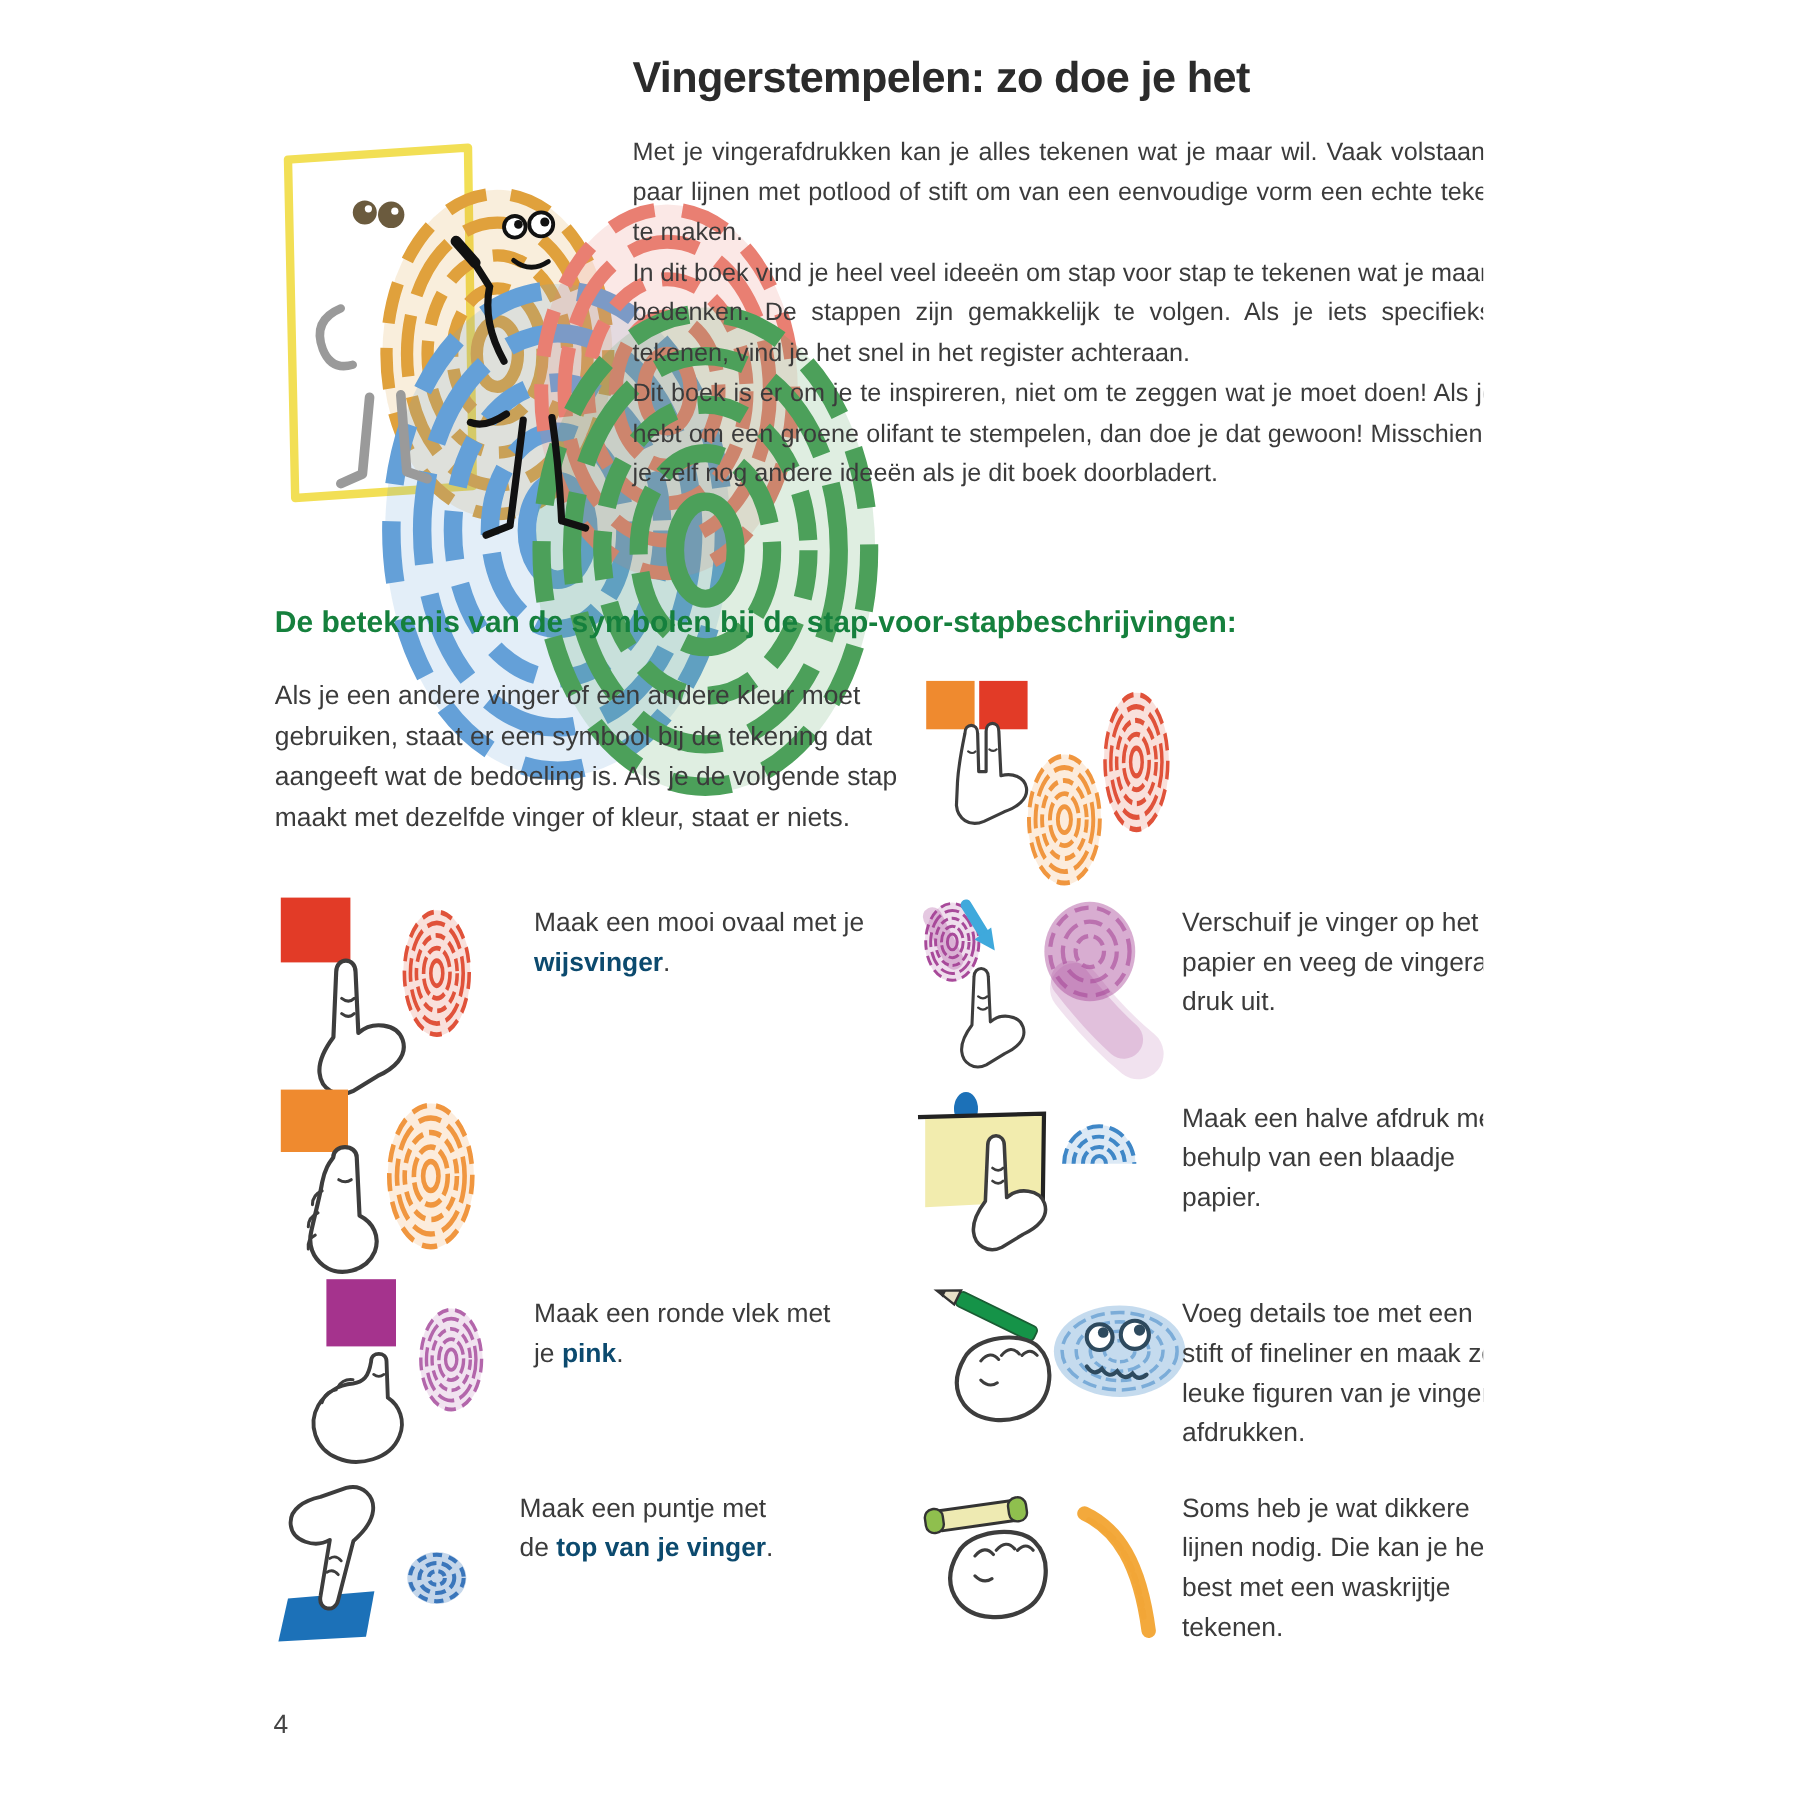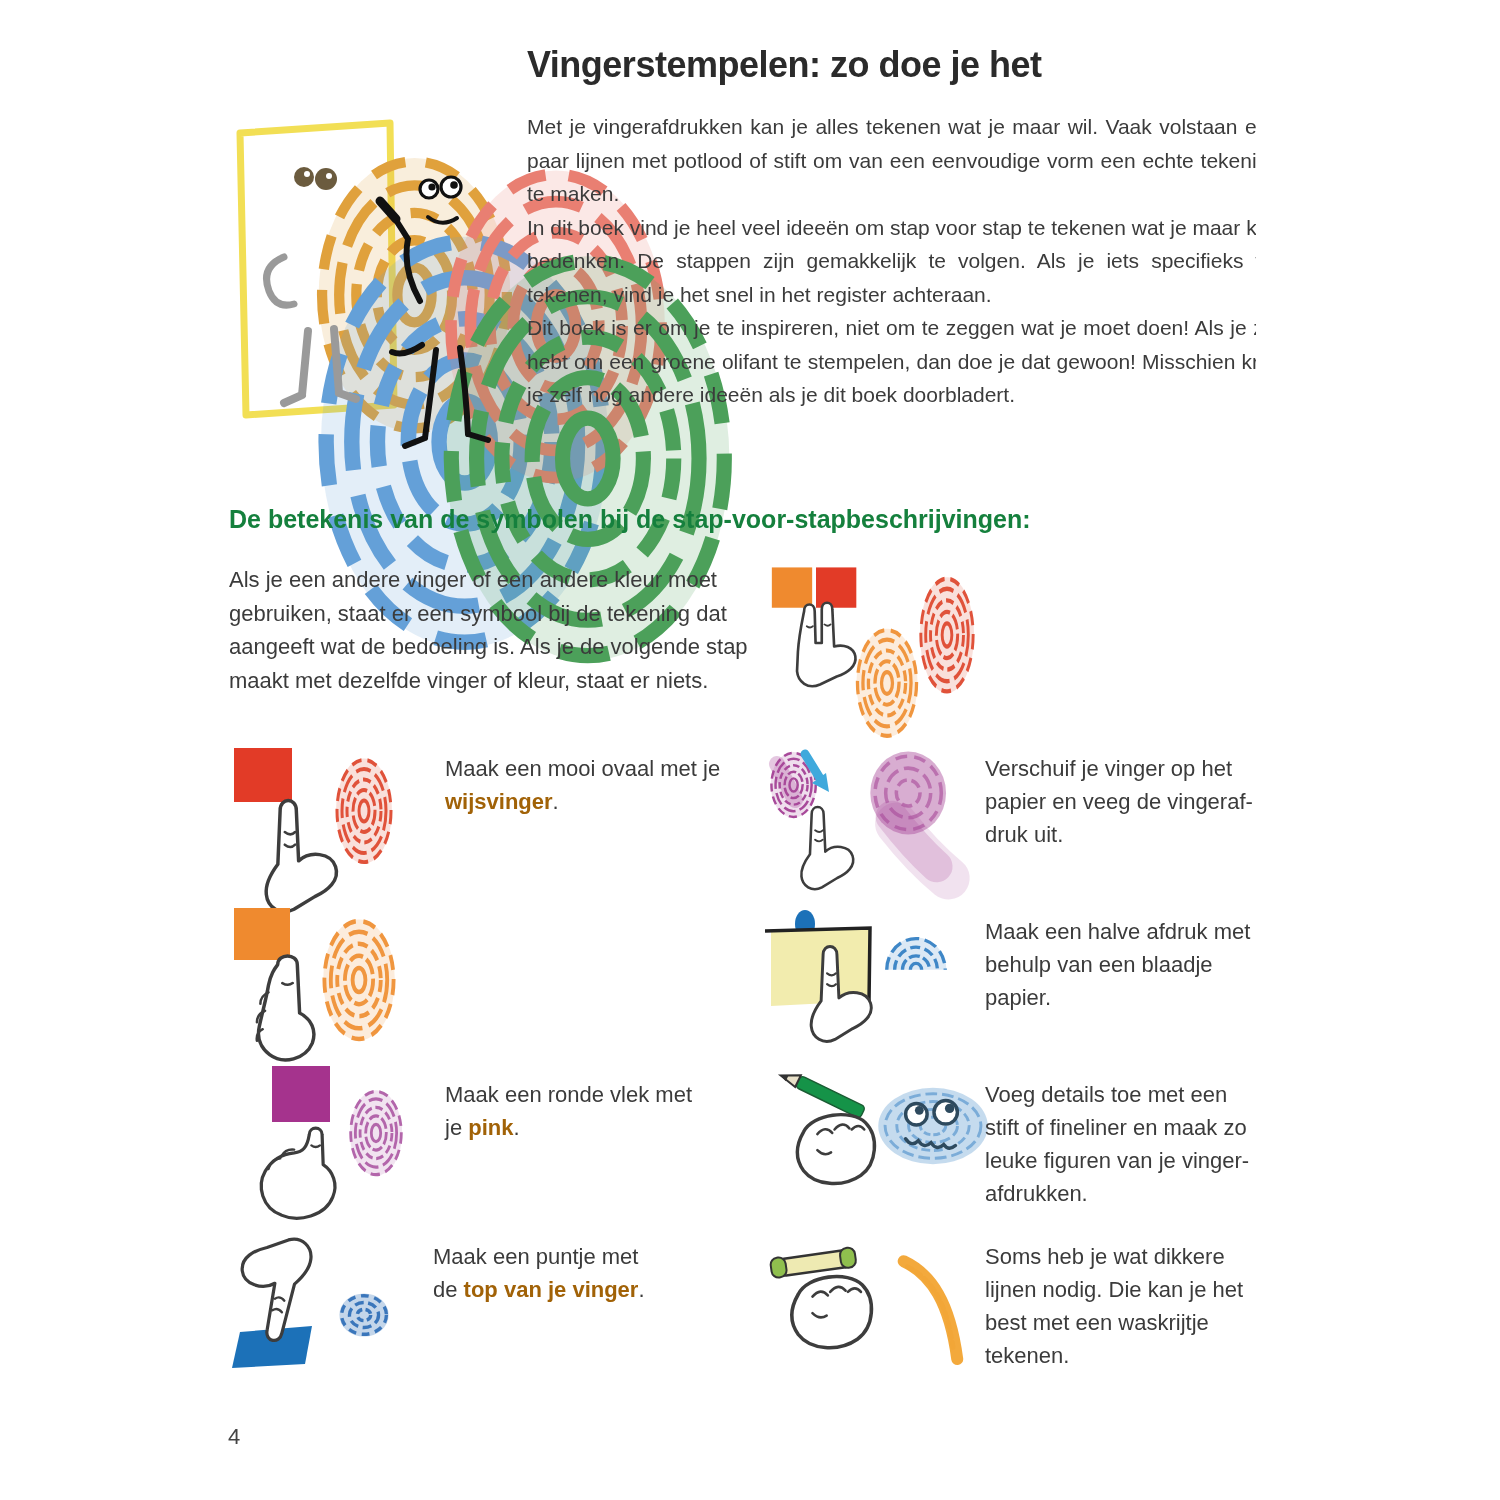--- a/index.html
+++ b/index.html
@@ -1,25 +1,25 @@
 <!DOCTYPE html>
 <html style="--red: #e23b27; --orange: #ef8a2f; --purple: #a5338d; --blue: #1c71b8; --light-blue: #3fa9dc; --print-red: #e0523a; --print-orange: #f0963f; --print-purple: #b366ab; --print-magenta: #a84a9a; --print-blue: #3f87c7; --print-dot-blue: #3a76bb; --paper-yellow: #f2ecae; --pen-green: #159348; --crayon-yellow: #eeeab2; --crayon-green: #8fbf4e; --stroke-orange: #f2a432; --canvas-yellow: #f2df55;"><head>
 <meta charset="utf-8">
 <style>
   html,body{margin:0;padding:0;background:#fff;}
   .page{position:relative;width:1236px;height:1500px;background:#fff;overflow:hidden;
-        font-family:"Liberation Sans","DejaVu Sans",sans-serif;color:#3b3b3b;padding-left:20px;}
+        font-family:"Liberation Sans","DejaVu Sans",sans-serif;color:#3b3b3b;}
   .abs{position:absolute;}
   .title{left:527px;top:44px;font-size:36px;font-weight:bold;color:#2b2b2b;letter-spacing:-0.5px;}
   .intro{left:527px;top:110px;width:753px;font-size:21px;line-height:33.5px;text-align:justify;}
   .intro p{margin:0;}
   .sym-heading{left:229px;top:505px;font-size:25px;font-weight:bold;color:#15803d;}
   .sym-intro{left:229px;top:563px;width:560px;font-size:22px;line-height:33.5px;white-space:pre-line;}
   .itext{position:absolute;font-size:22px;line-height:33px;white-space:pre-line;width:340px;}
-  .itext b{color:#a16207;}
+  .itext b{color:#0c4a6e;}
   .pagenum{left:228px;top:1424px;font-size:22px;color:#444;}
   svg{display:block;overflow:visible;}
   .sq-red{fill:var(--red);}
   .sq-orange{fill:var(--orange);}
   .sq-purple{fill:var(--purple);}
   .sq-blue{fill:var(--blue);}
 </style>
 </head>
 <body>
 

